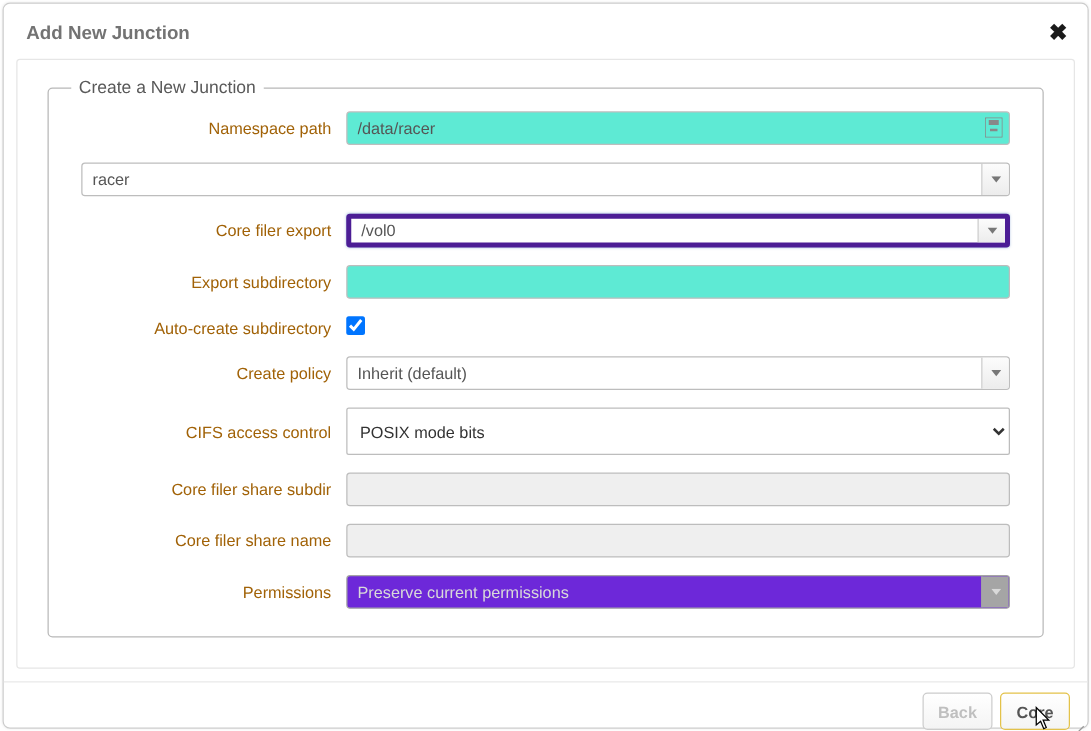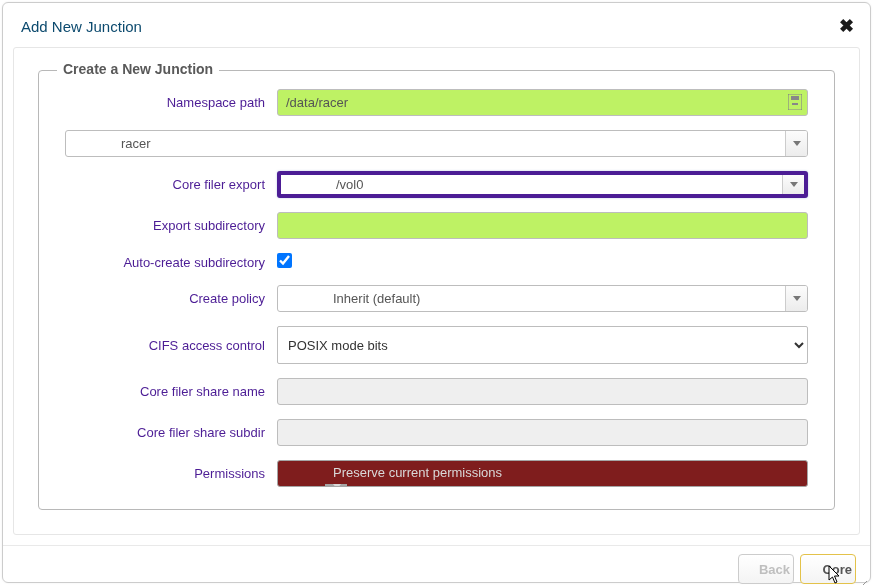--- a/index.html
+++ b/index.html
@@ -25,22 +25,22 @@
       flex-direction: column;
     }
     .dialog-header {
       padding: 12px 16px 10px 18px;
       display: flex;
       justify-content: space-between;
       align-items: center;
     }
     .dialog-title {
       font-size: 15px;
-      font-weight: normal;
-      color: #0c4a6e;
+      font-weight: bold;
+      color: #737373;
     }
     .close-icon {
       font-size: 18px;
       font-weight: bold;
       color: #1a1a1a;
       cursor: pointer;
       user-select: none;
     }
     .dialog-body {
       flex: 1;
@@ -60,63 +60,62 @@
       padding: 18px 26px 22px 26px;
       position: relative;
       margin-top: 10px;
     }
     .legend {
       position: absolute;
       top: -10px;
       left: 18px;
       background: #ffffff;
       padding: 0 6px;
-      font-weight: bold;
+      font-weight: normal;
       font-size: 14px;
       color: #595959;
     }
     .form-row {
       display: flex;
       align-items: center;
       margin-bottom: 14px;
     }
     .form-row:last-child { margin-bottom: 0; }
     .label {
       flex: 0 0 212px;
       text-align: right;
       padding-right: 12px;
-      color: #4c1d95;
+      color: #a16207;
       font-size: 13px;
     }
     .control { flex: 1; }
     input[type="text"] {
       width: 100%;
       height: 27px;
       padding: 3px 8px;
       border: 1px solid #bdbdbd;
       border-radius: 3px;
       font-family: inherit;
       font-size: 13px;
       color: #555;
-      background: #bef264;
+      background: #5eead4;
     }
     input[type="text"]:disabled {
       background: #efefef;
       color: #999;
     }
     .combo {
       width: 100%;
       height: 27px;
       display: flex;
       border: 1px solid #bdbdbd;
       border-radius: 3px;
       overflow: hidden;
       background: #fff;
       position: relative;
-      padding-left: 47px;
     }
     .combo.focus {
       border: 4px solid #4c1d95;
       box-shadow: 0 0 2px rgba(100,140,200,0.5);
     }
     .combo-text {
       flex: 1;
       padding: 4px 8px;
       color: #555;
       display: flex;
@@ -136,23 +135,22 @@
       height: 38px;
       padding: 3px 6px;
       border: 1px solid #bdbdbd;
       border-radius: 2px;
       font-family: inherit;
       font-size: 13px;
       color: #333;
       background: #fff;
     }
     .combo.disabled {
-      background: #7f1d1d;
+      background: #6d28d9;
       border-color: #a5a5a5;
-      flex-direction: column;
     }
     .combo.disabled .combo-text { color: #d9d9d9; }
     .combo.disabled .combo-arrow {
       background: #a5a5a5;
       border-left: 1px solid #a5a5a5;
     }
     .combo.disabled svg path { fill: #d9d9d9; }
     input[type="checkbox"] {
       width: 15px;
       height: 15px;
@@ -170,21 +168,20 @@
       height: 30px;
       padding: 5px 3px;
       border: 1px solid #ccc;
       border-radius: 4px;
       background: linear-gradient(#ffffff, #f4f4f4);
       font-family: inherit;
       font-size: 13px;
       font-weight: bold;
       cursor: pointer;
       color: #555;
-      text-align: right;
     }
     .btn:disabled {
       color: #bfbfbf;
       cursor: default;
     }
     .btn.primary { border-color: #e3c24a; }
     .cursor {
       position: absolute;
       right: 26px;
       bottom: 6px;
@@ -291,28 +288,28 @@
         <div class="form-row">
           <div class="label">CIFS access control</div>
           <div class="control">
             <select class="select">
               <option>POSIX mode bits</option>
             </select>
           </div>
         </div>
 
         <div class="form-row">
+          <div class="label">Core filer share subdir</div>
+          <div class="control">
+            <input type="text" disabled="" value="" style="">
+          </div>
+        </div>
+
+        <div class="form-row">
           <div class="label">Core filer share name</div>
-          <div class="control">
-            <input type="text" disabled="" value="" style="">
-          </div>
-        </div>
-
-        <div class="form-row">
-          <div class="label">Core filer share subdir</div>
           <div class="control">
             <input type="text" disabled="" value="" style="">
           </div>
         </div>
 
         <div class="form-row">
           <div class="label">Permissions</div>
           <div class="control">
             <div class="combo disabled">
               <div class="combo-text">Preserve current permissions</div>

